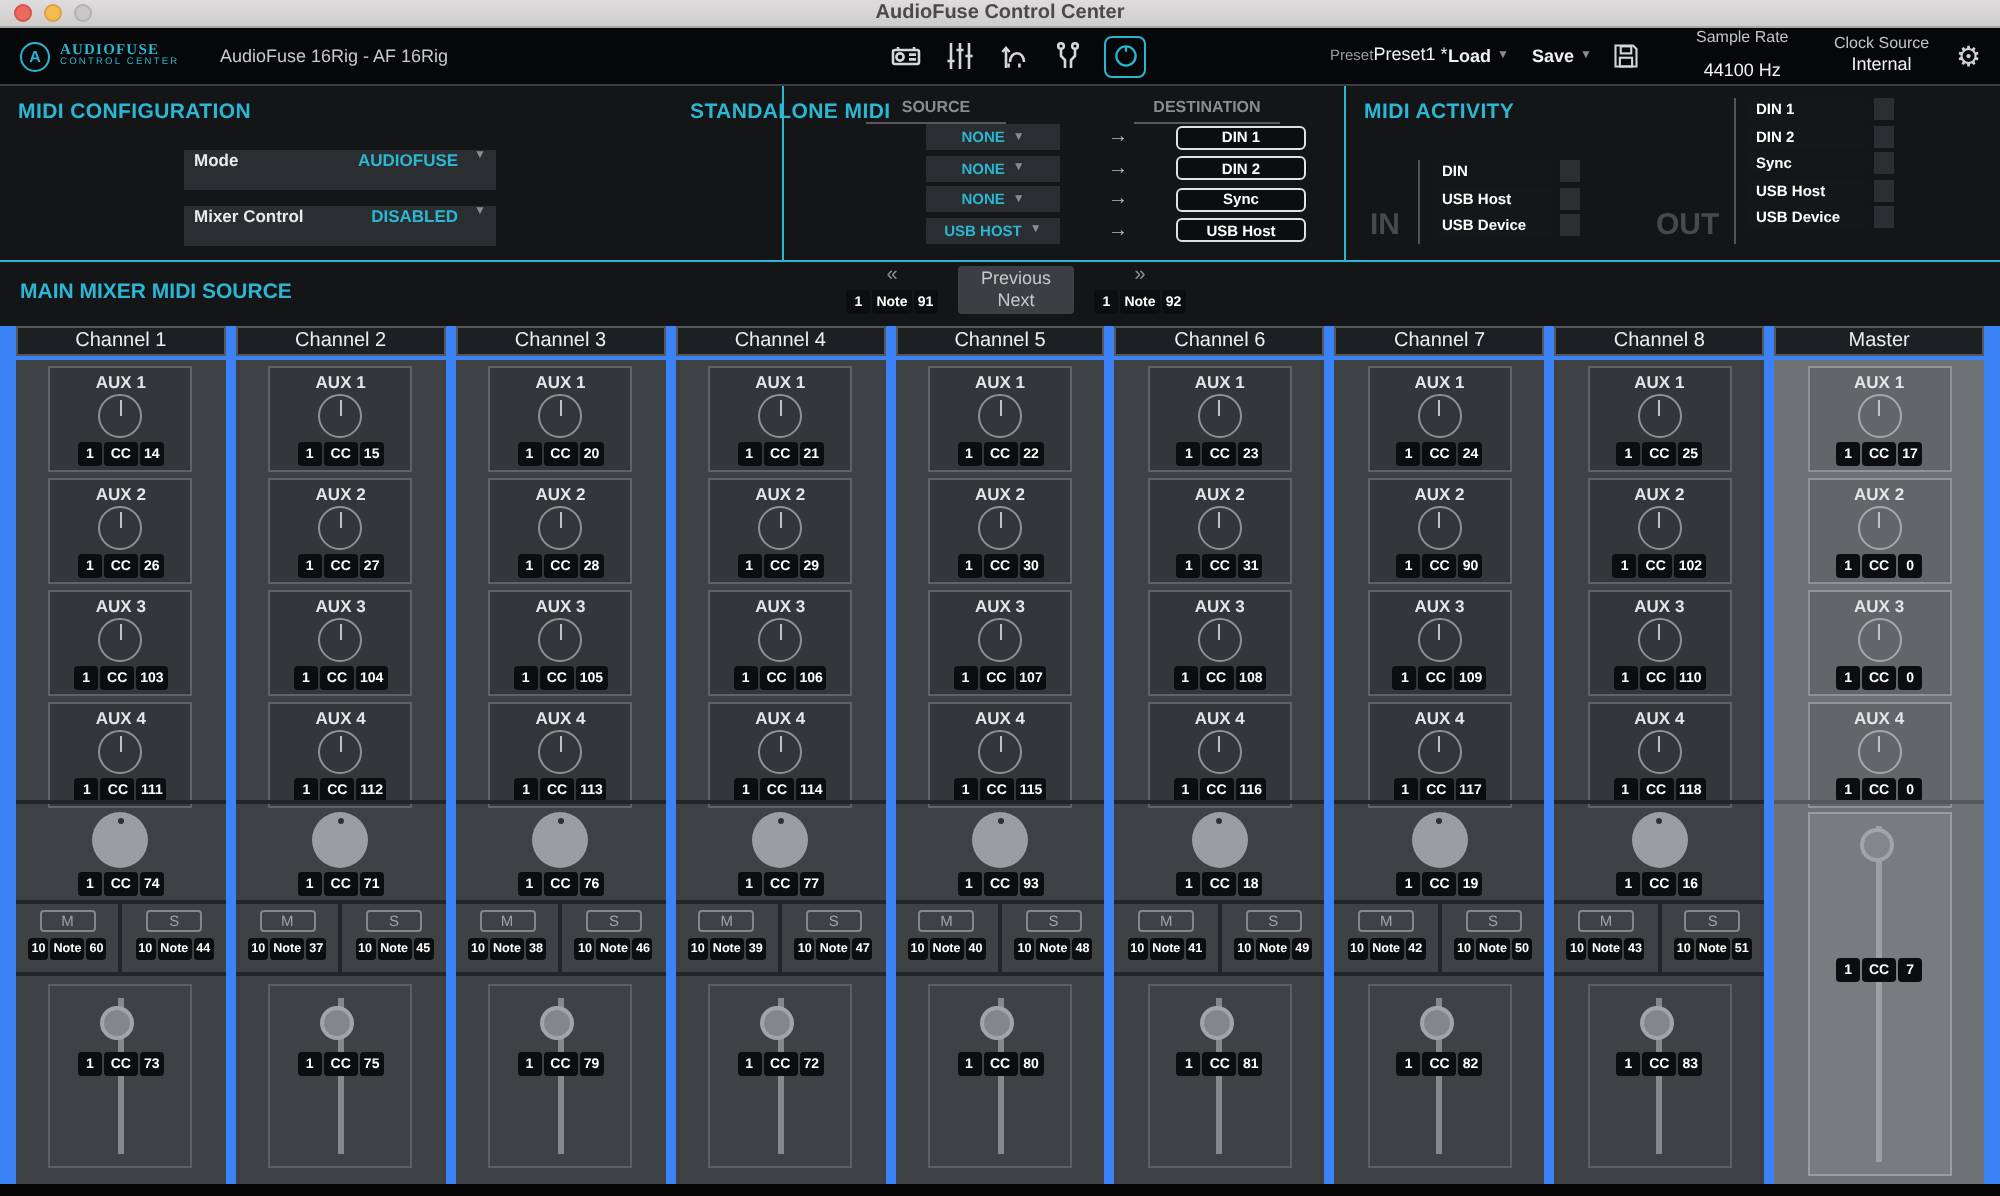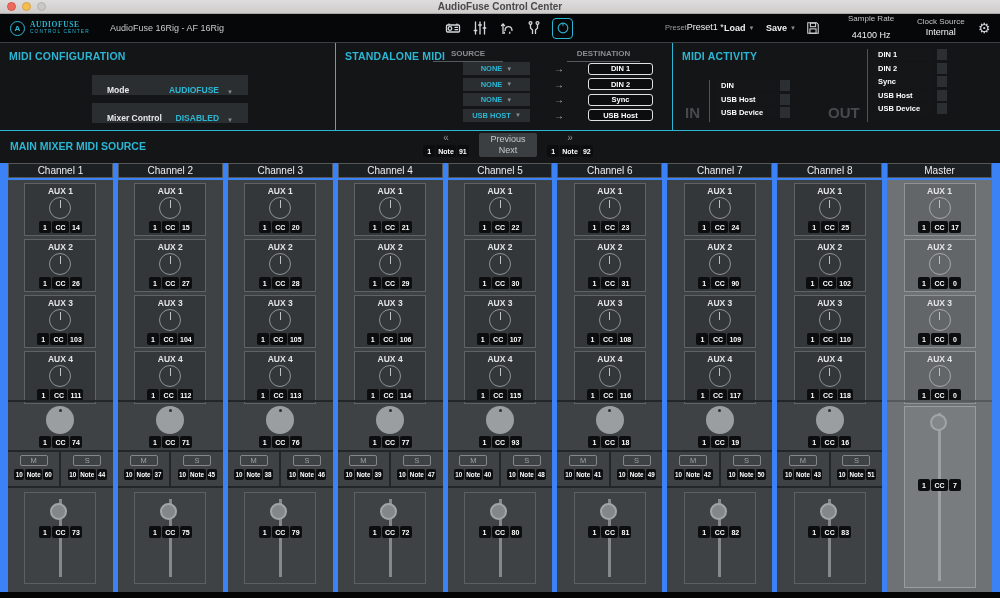--- a/index.html
+++ b/index.html
@@ -45,27 +45,27 @@
   .tb-disk svg { stroke:#d4d7d9; fill:none; stroke-width:1.2; }
   .tb-sr { left:848px; flex-direction:column; justify-content:space-between; text-align:center; line-height:1.3; }
   .tb-cs { left:917px; flex-direction:column; justify-content:center; text-align:center; line-height:1.3; }
   .tb-label { color:#c2c5c7; font-size:8px; }
   .tb-gear { left:978px; color:#d0d3d5; font-size:14px; }
 
   
   .main-top { position:absolute; top:42px; left:0; width:1000px; height:89px;
     border-top:1px solid #3a3e40; border-bottom:1px solid #2bb7d4; background:#131517; }
   .sec { position:absolute; top:0; height:100%; }
-  .sec-cfg { left:0; width:336px; border-right:1px solid #2bb7d4; }
+  .sec-cfg { left:0; width:392px; border-right:1px solid #2bb7d4; }
   .sec-sa { left:336px; width:337px; border-right:1px solid #2bb7d4; }
   .sec-act { left:673px; width:327px; }
   .sec-title { position:absolute; left:9px; top:7px; color:#2bb7d4; font-size:10.5px; font-weight:bold; letter-spacing:.2px; }
 
   .cfg-row { position:absolute; left:92px; width:156px; height:20px; background:#2b2e30;
-    display:flex; align-items:flex-end; padding:0 15px; }
+    display:flex; align-items:flex-start; padding:0 5px; }
   .cfg-row .lbl { flex:1; color:#e8eaec; font-size:8.5px; font-weight:bold; }
   .cfg-row .val { color:#2bb7d4; font-size:8.5px; font-weight:bold; margin-right:8px; }
 
   .col-head { position:absolute; top:6px; color:#8a8d90; font-size:8px; font-weight:bold;
     text-align:center; border-bottom:1px solid #55595b; padding-bottom:3px; }
   .routes { position:absolute; left:99px; top:19px; }
   .route-row { display:flex; align-items:center; height:13px; margin-bottom:2.5px; }
   .dropdown { width:67px; height:13px; background:#2b2e30; display:flex; align-items:center;
     justify-content:center; gap:4px;margin-left:28px; }
   .dropdown .dd-val { color:#2bb7d4; font-size:7.5px; font-weight:bold; }

